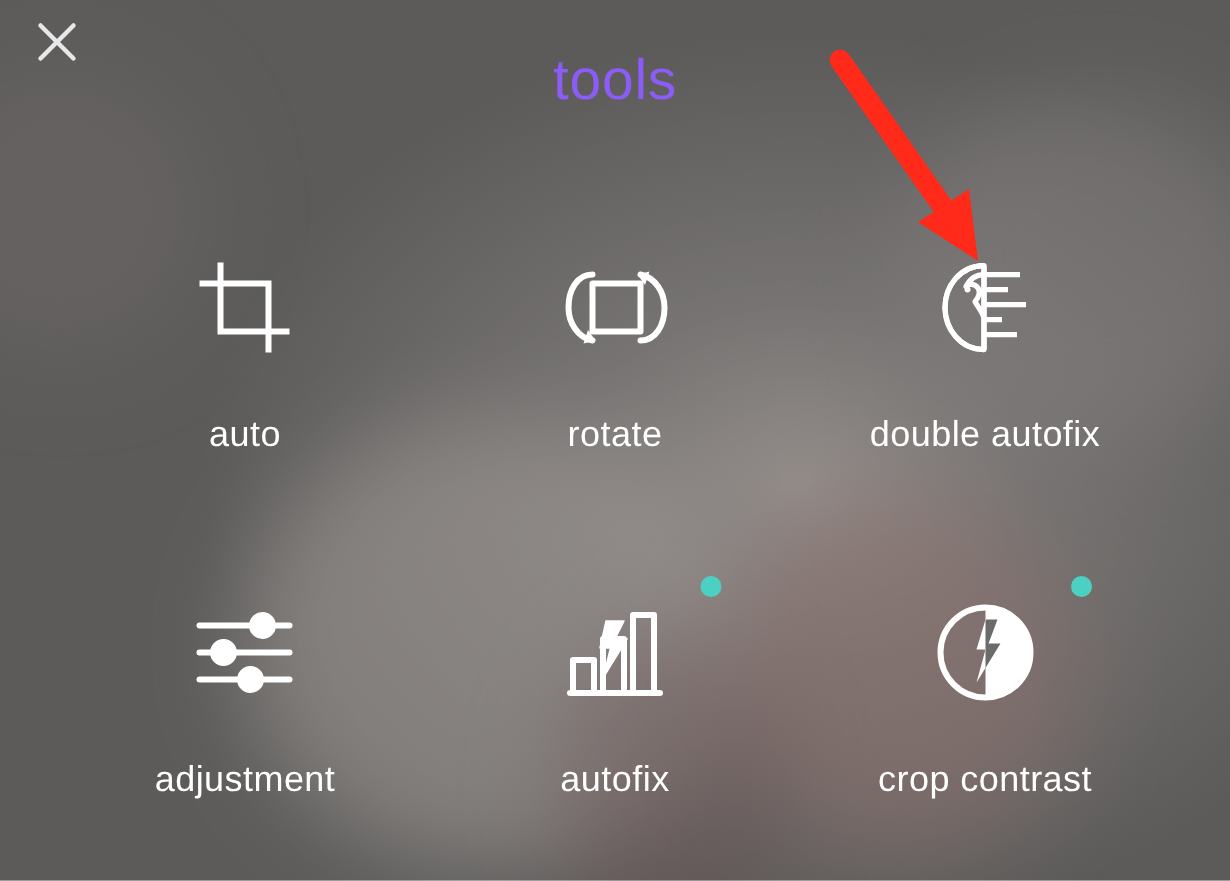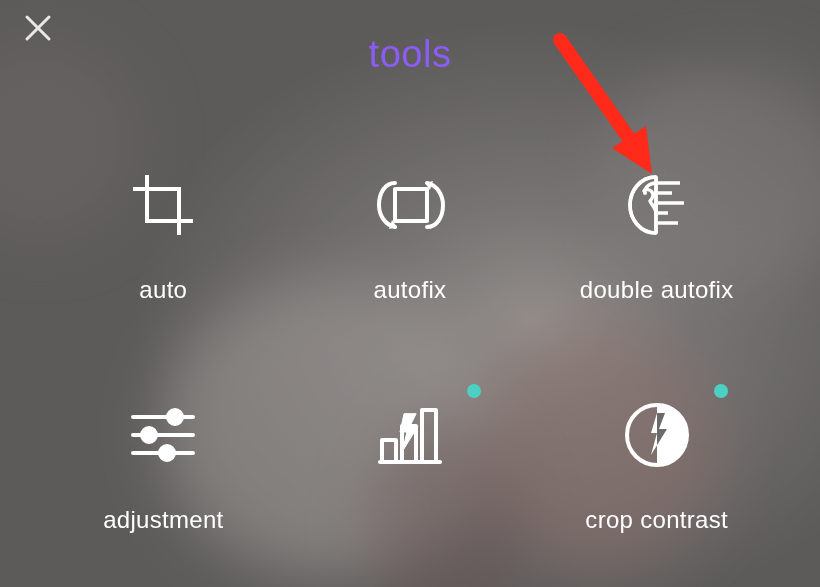--- a/index.html
+++ b/index.html
@@ -137,21 +137,21 @@
   <div class="tool">
     <div class="icon-wrap">
       <svg width="78" height="72" viewBox="0 0 78 72" fill="none" stroke="#fff" stroke-width="4" stroke-linejoin="round">
         <rect x="24" y="20" width="32" height="32" stroke-linecap="round"></rect>
         <path d="M24 14 C14 14 8 24 8 36 C8 46 14 56 24 58" stroke-linecap="round"></path>
         <polyline points="18,60 26,58 21,51" fill="#fff" stroke="none"></polyline>
         <path d="M56 58 C66 58 72 48 72 36 C72 26 66 16 56 14" stroke-linecap="round"></path>
         <polyline points="62,12 54,14 59,21" fill="#fff" stroke="none"></polyline>
       </svg>
     </div>
-    <div class="tool-label">autofix</div>
+    <div class="tool-label">rotate</div>
   </div>
 
   <div class="tool">
     <div class="icon-wrap">
       <svg width="78" height="72" viewBox="0 0 78 72" fill="none">
         <path d="M38 8 C22 8 12 22 12 36 C12 50 22 64 38 64 L38 8 Z
                  M38 14 C32 14 28 18 26 22 C28 20 32 20 34 23 C36 26 34 30 32 32 C34 36 38 40 38 44 L38 14 Z" fill="none" stroke="#fff" stroke-width="3.5" stroke-linejoin="round"></path>
         <path d="M38 64 C22 64 12 50 12 36 C12 22 22 8 38 8" fill="none" stroke="#fff" stroke-width="3.5"></path>
         <circle cx="27" cy="24" r="2" fill="#fff"></circle>
         <line x1="38" y1="8" x2="38" y2="64" stroke="#fff" stroke-width="3.5"></line>
@@ -185,20 +185,21 @@
     <div class="icon-wrap">
       <svg width="72" height="70" viewBox="0 0 72 70" fill="none" stroke="#fff" stroke-width="4" stroke-linejoin="round" stroke-linecap="round">
         <line x1="6" y1="62" x2="66" y2="62"></line>
         <rect x="8" y="40" width="14" height="22"></rect>
         <rect x="28" y="26" width="14" height="36"></rect>
         <rect x="48" y="10" width="14" height="52"></rect>
         <polygon points="30,14 26,32 33,32 28,52 44,26 36,26 42,14" fill="#fff" stroke="#fff" stroke-width="1"></polygon>
       </svg>
       <div class="badge"></div>
     </div>
+    <div class="tool-label">autofix</div>
   </div>
 
   <div class="tool">
     <div class="icon-wrap">
       <svg width="72" height="72" viewBox="0 0 72 72">
         <circle cx="36" cy="36" r="30" fill="none" stroke="#fff" stroke-width="4"></circle>
         <path d="M36 6 A30 30 0 0 1 36 66 Z" fill="#fff"></path>
         <polygon points="36,14 30,34 36,34 30,56 46,30 38,30 44,14" fill="#fff"></polygon>
         <polygon points="36,14 30,34 36,34 30,56 46,30 38,30 44,14" fill="none" stroke="#888" stroke-width="0"></polygon>
         <clipPath id="rightHalf">

